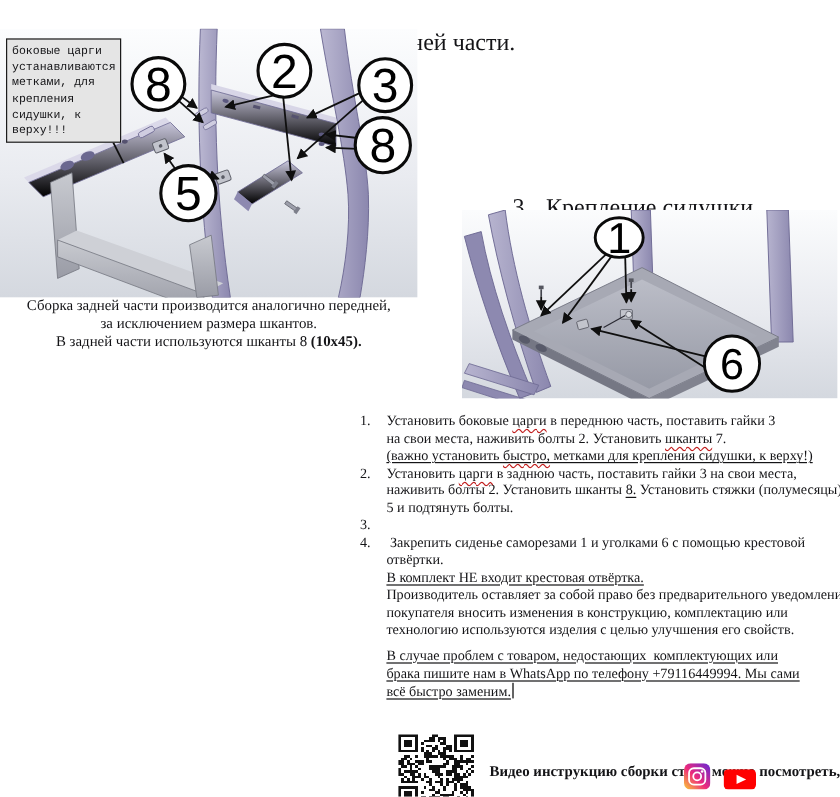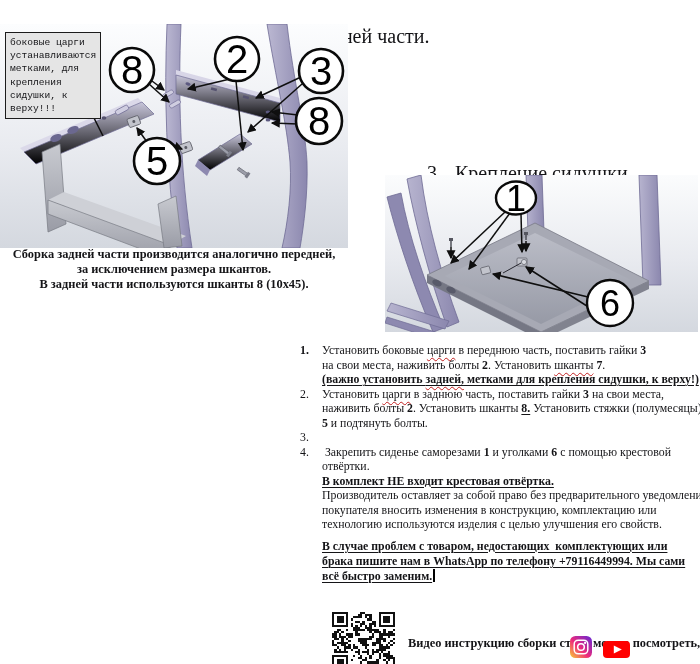--- a/index.html
+++ b/index.html
@@ -15,21 +15,21 @@
   .figR{left:385px;top:175px;}
   .note{position:absolute;left:5px;top:32px;width:86px;background:#e5e5e5;border:1.3px solid #1c1c1c;
         padding:3px 4px;font-family:Liberation Mono, monospace;font-size:9.6px;line-height:1.38;z-index:3;}
   .cap{position:absolute;left:0;top:247px;width:348px;text-align:center;font-weight:bold;
        font-size:12.4px;line-height:15px;}
   .steps{position:absolute;left:297px;top:343px;width:403px;font-size:11.8px;line-height:14.5px;}
   .step{display:flex;}
   .step .num{width:25px;flex:none;padding-left:3px;box-sizing:border-box;}
   .sline{white-space:pre;}
   .wa{margin-left:25px;margin-top:7px;line-height:15px;}
-  .b{font-weight:bold;}
+  .b{font-weight:normal;}
   .u{text-decoration:underline;text-underline-offset:2px;text-decoration-thickness:1px;}
   .w{text-decoration:underline;text-decoration-style:wavy;text-decoration-color:#c22020;
      text-decoration-thickness:1px;text-underline-offset:2.5px;margin-top:16px;}
   .g{text-decoration:underline;text-decoration-style:wavy;text-decoration-color:#2a8a2a;
      text-decoration-thickness:1px;text-underline-offset:2.5px;}
   .cursor{display:inline-block;width:1.5px;height:13px;background:#000;vertical-align:-2px;margin-left:1px;}
   .qrsvg{position:absolute;left:332px;top:612px;}
   .qrcap{position:absolute;left:408px;top:603px;width:292px;font-weight:bold;font-size:12.4px;line-height:16.2px;white-space:pre;}
   .ig{position:absolute;left:570px;top:636px;}
   .yt{position:absolute;left:603px;top:641px;}
@@ -248,21 +248,21 @@
     </g>
   </svg>
 
   <div class="steps">
 
     <div class="step">
       <span class="num"><span class="b">1.</span></span>
       <div class="body">
         <div class="sline"><span>Установить боковые </span><span><span class="w">царги</span></span><span> в переднюю часть, поставить гайки </span><span class="b">3</span></div>
         <div class="sline"><span>на свои места, наживить болты </span><span class="b">2</span><span>. Установить </span><span><span class="w">шканты</span></span><span> </span><span class="b">7</span><span>.</span></div>
-        <div class="sline"><span class="b u">(важно установить </span><span class="b u"><span class="w">задней,</span></span><span class="b u"> метками для крепления сидушки, к верху!)</span></div>
+        <div class="sline"><span class="b u">(важно установить </span><span class="b u"><span class="w">быстро,</span></span><span class="b u"> метками для крепления сидушки, к верху!)</span></div>
       </div>
     </div>
 
     <div class="step">
       <span class="num"><span>2.</span></span>
       <div class="body">
         <div class="sline"><span>Установить </span><span><span class="w">царги</span></span><span> в заднюю часть, поставить гайки </span><span class="b">3</span><span> на свои места,</span></div>
         <div class="sline"><span>наживить болты </span><span class="b">2</span><span>. Установить шканты </span><span class="b u">8.</span><span> Установить стяжки (полумесяцы)</span></div>
         <div class="sline"><span class="b">5</span><span> и подтянуть болты.</span></div>
       </div>

